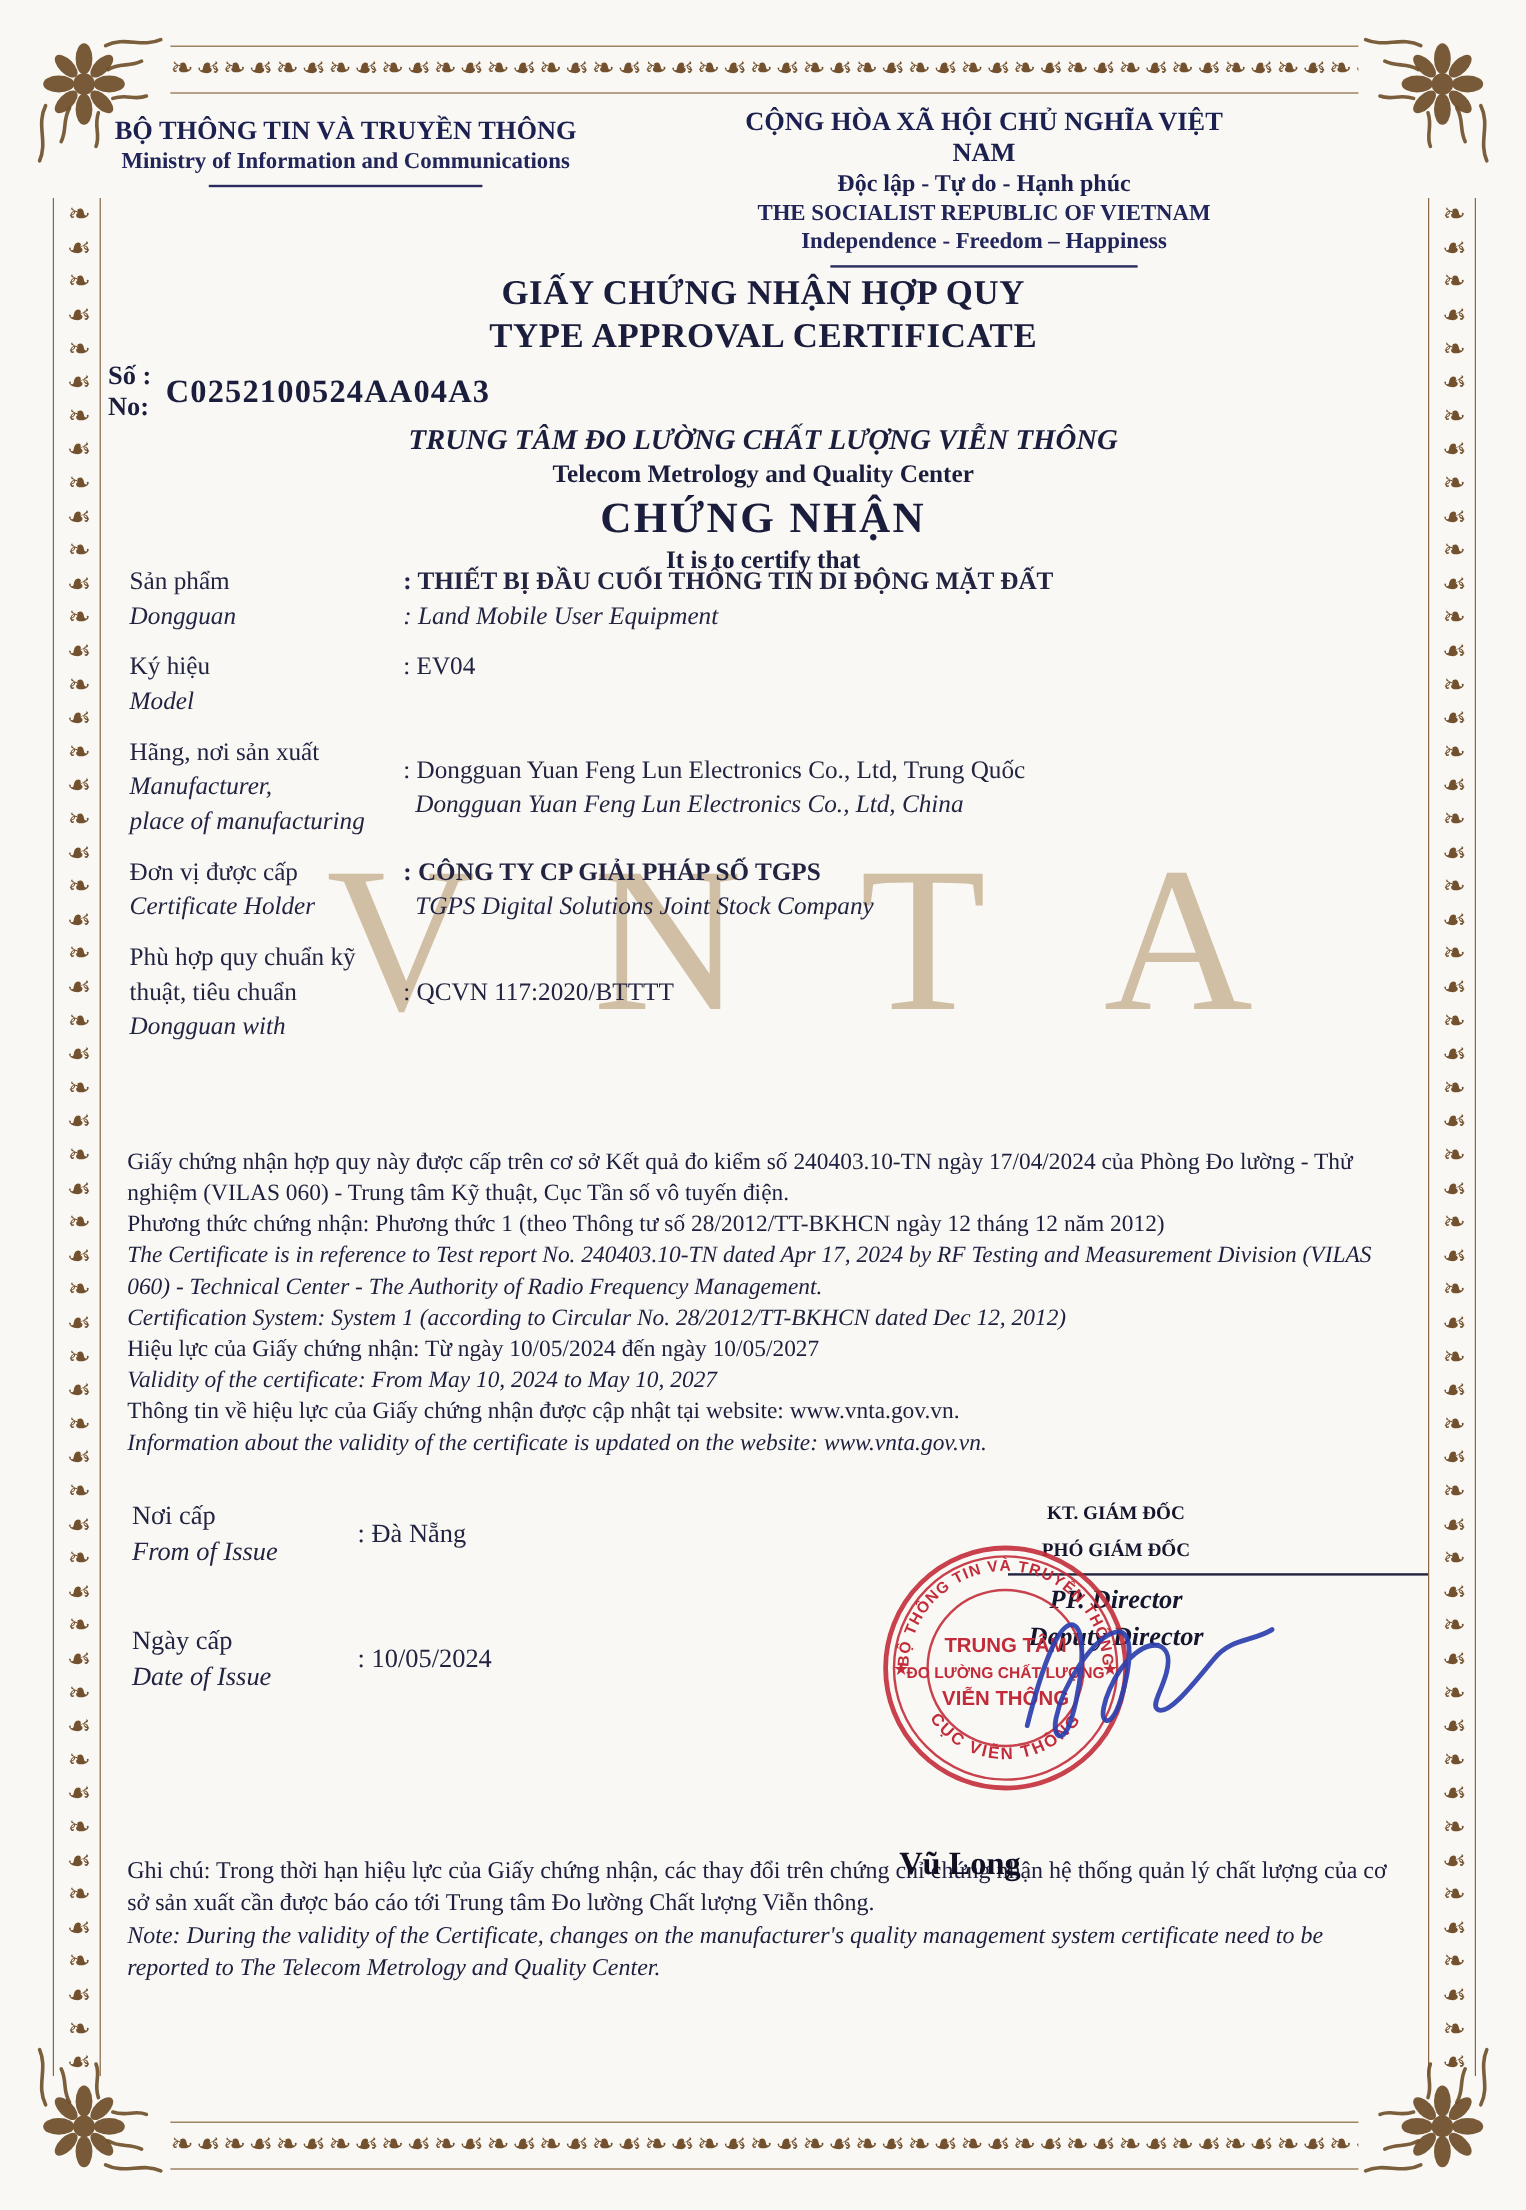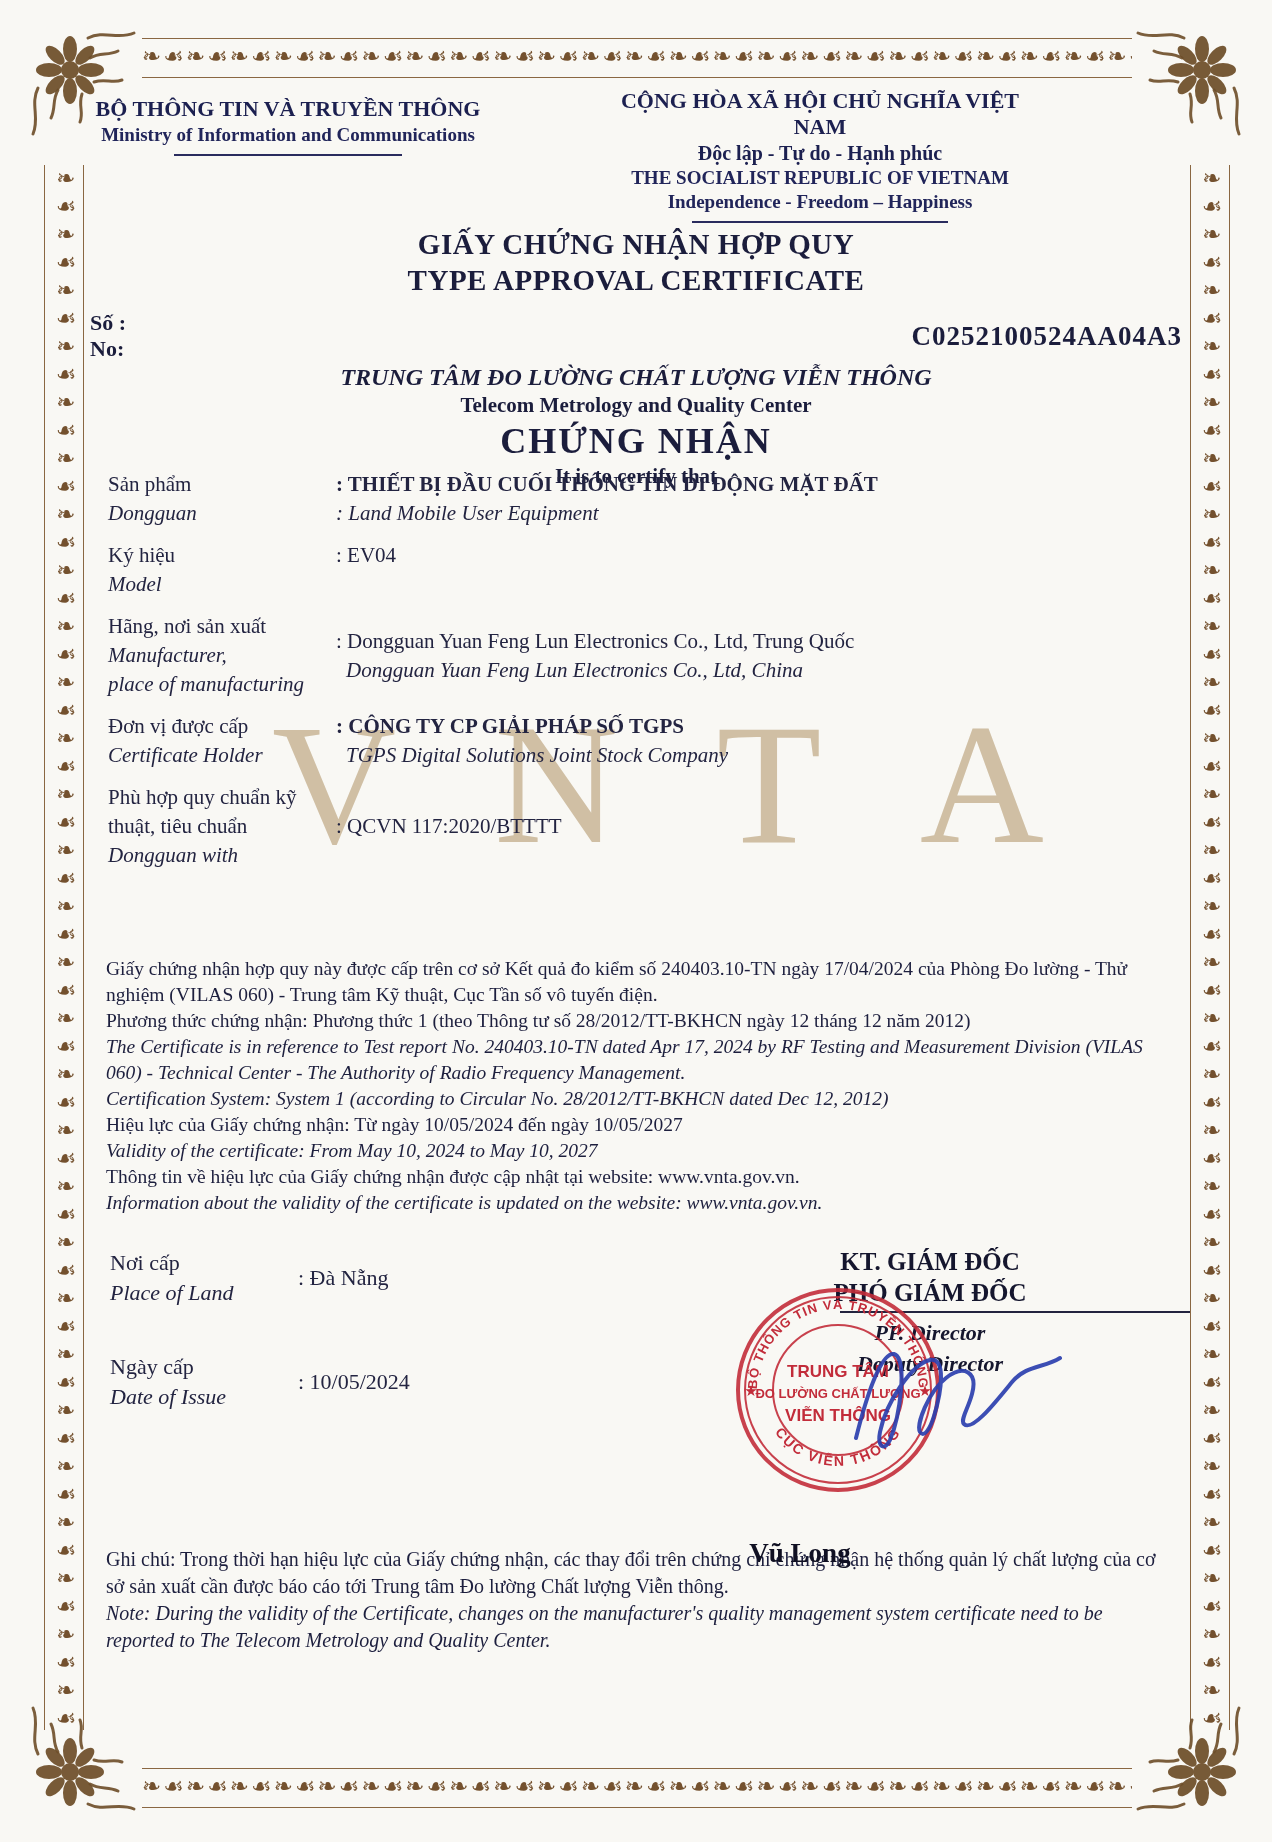--- a/index.html
+++ b/index.html
@@ -27,21 +27,21 @@
   .hdr-right{position:absolute;top:88px;left:618px;width:404px;text-align:center;}
   .hdr-title{font-size:22px;font-weight:bold;color:#1c2050;}
   .hdr-sub{font-size:19px;font-weight:600;color:#21255a;margin-top:2px;}
   .hdr-motto{font-size:20px;font-weight:bold;color:#1c2050;margin-top:2px;}
   .hdr-motto-en{font-size:19px;font-weight:600;color:#21255a;margin-top:2px;}
   .hdr-rule{height:2px;background:#2a2c5e;margin:8px auto 0 auto;}
 
   
   .title-block{position:absolute;top:226px;left:90px;width:1092px;text-align:center;color:#1b1d3c;}
   .t-main{font-size:29px;font-weight:bold;letter-spacing:0.5px;line-height:36px;}
-  .no-row{display:flex;justify-content:space-between;align-items:center;gap:0;margin-top:12px;}
+  .no-row{display:flex;justify-content:flex-start;align-items:center;gap:12px;margin-top:2px;}
   .no-labels{font-size:22px;font-weight:bold;text-align:left;line-height:26px;}
   .no-number{font-size:27px;font-weight:bold;letter-spacing:1px;}
   .t-center-vi{font-size:24px;font-weight:bold;margin-top:2px;font-style:italic;}
   .t-center-en{font-size:21px;font-weight:bold;margin-top:2px;}
   .t-certify-vi{font-size:36px;font-weight:bold;letter-spacing:2px;margin-top:2px;}
   .t-certify-en{font-size:21px;font-weight:bold;margin-top:2px;}
 
   
   .fields{position:absolute;top:470px;left:108px;width:1064px;z-index:1;}
   .field-row{display:flex;margin-bottom:13px;}
@@ -63,21 +63,21 @@
   .bodytext p.it{font-style:italic;}
 
   
   .issue{position:absolute;top:1248px;left:110px;width:520px;z-index:1;}
   .issue-row{display:flex;align-items:center;margin-bottom:44px;}
   .issue-labels{width:188px;flex-shrink:0;font-size:22px;line-height:30px;}
   .issue-value{font-size:22px;}
 
   
   .sig{position:absolute;top:1246px;left:690px;width:480px;text-align:center;z-index:1;color:#15162e;}
-  .sig-title{font-size:25px;font-weight:bold;line-height:31px;}
+  .sig-title{font-size:16px;font-weight:bold;line-height:31px;}
   .sig-rule{height:2px;background:#23243f;width:350px;margin:3px 0 4px 150px;}
   .sig-dir{font-size:22px;font-weight:600;font-style:italic;line-height:31px;}
   .sig-name{position:absolute;left:700px;top:1538px;width:200px;text-align:center;
             font-size:27px;font-weight:bold;color:#101022;z-index:4;}
   .stamp{position:absolute;left:732px;top:1284px;z-index:2;}
   .handsig{position:absolute;left:842px;top:1318px;z-index:3;}
 
   
   .note{position:absolute;top:1546px;left:106px;width:1066px;z-index:1;}
   .note p{margin:0;font-size:20px;line-height:27px;color:#1d1f3e;}
@@ -238,21 +238,21 @@
     <p>Hiệu lực của Giấy chứng nhận: Từ ngày 10/05/2024 đến ngày 10/05/2027</p>
     <p class="it">Validity of the certificate: From May 10, 2024 to May 10, 2027</p>
     <p>Thông tin về hiệu lực của Giấy chứng nhận được cập nhật tại website: www.vnta.gov.vn.</p>
     <p class="it">Information about the validity of the certificate is updated on the website: www.vnta.gov.vn.</p>
   </div>
 
   <div class="issue">
     <div class="issue-row">
       <div class="issue-labels">
         <div>Nơi cấp</div>
-        <div style="font-style:italic;">Place of Land</div>
+        <div style="font-style:italic;">From of Issue</div>
       </div>
       <div class="issue-value">: Đà Nẵng</div>
     </div>
     <div class="issue-row">
       <div class="issue-labels">
         <div>Ngày cấp</div>
         <div style="font-style:italic;">Date of Issue</div>
       </div>
       <div class="issue-value">: 10/05/2024</div>
     </div>

